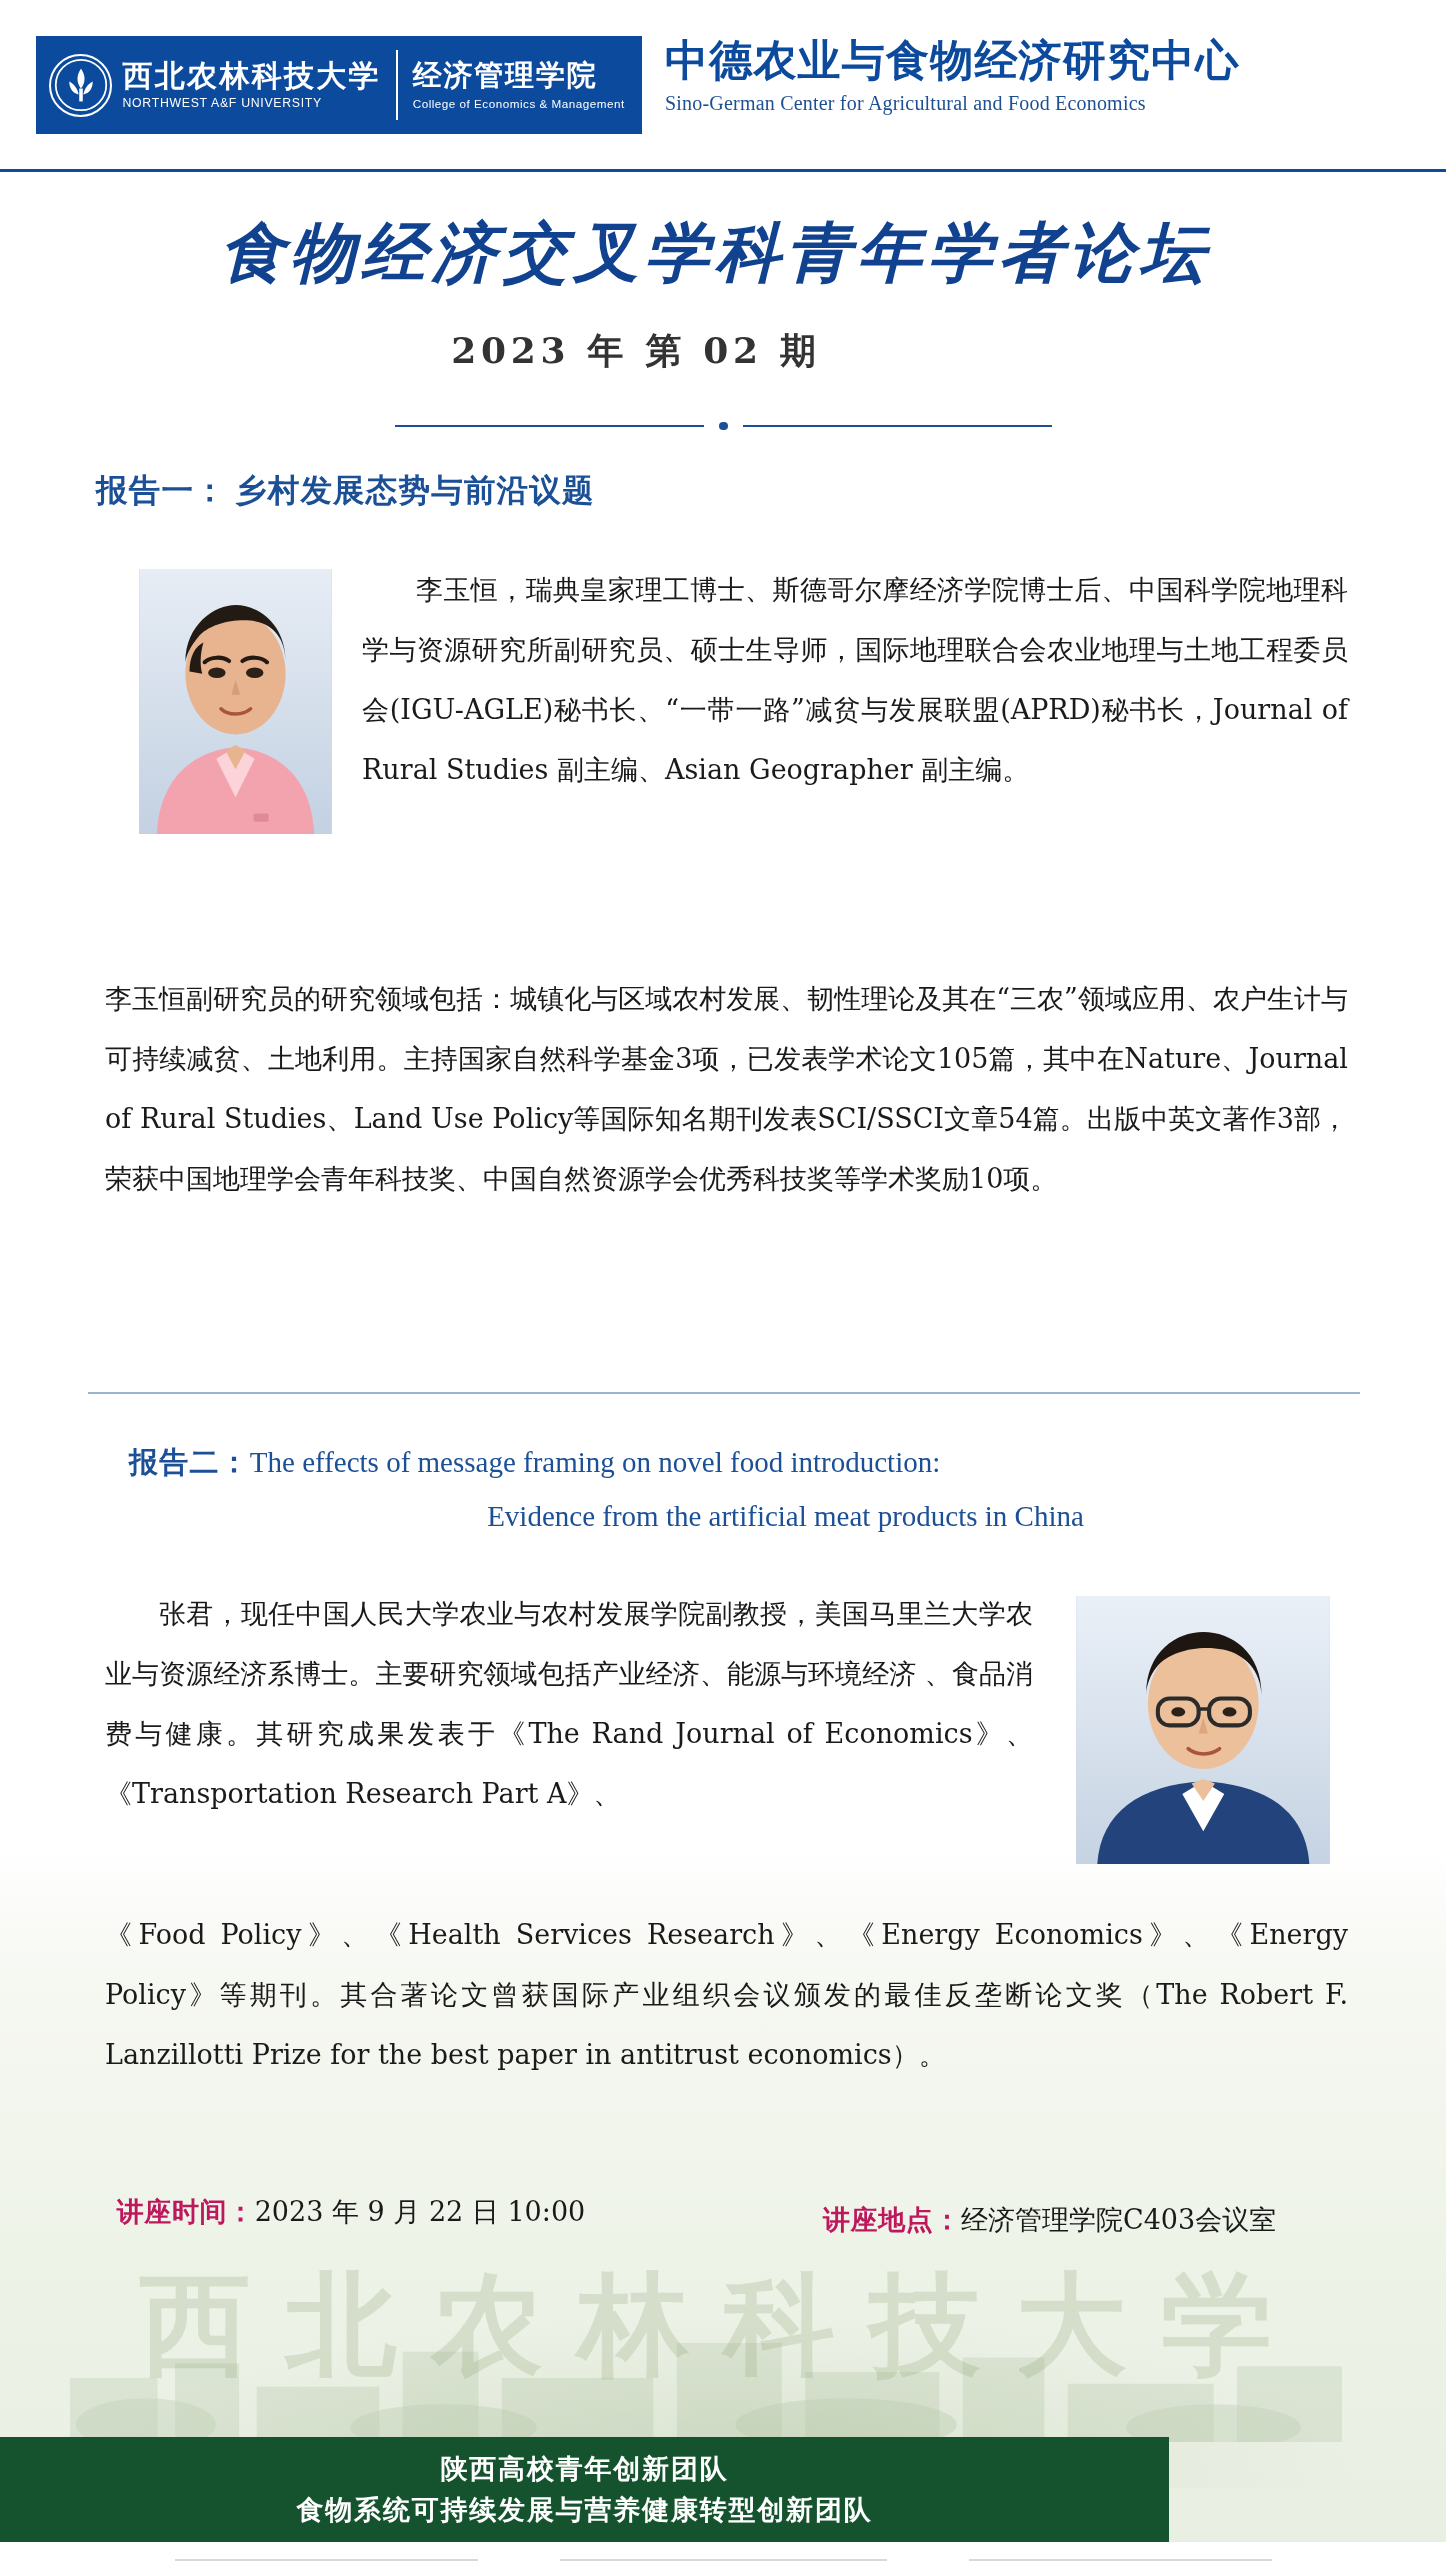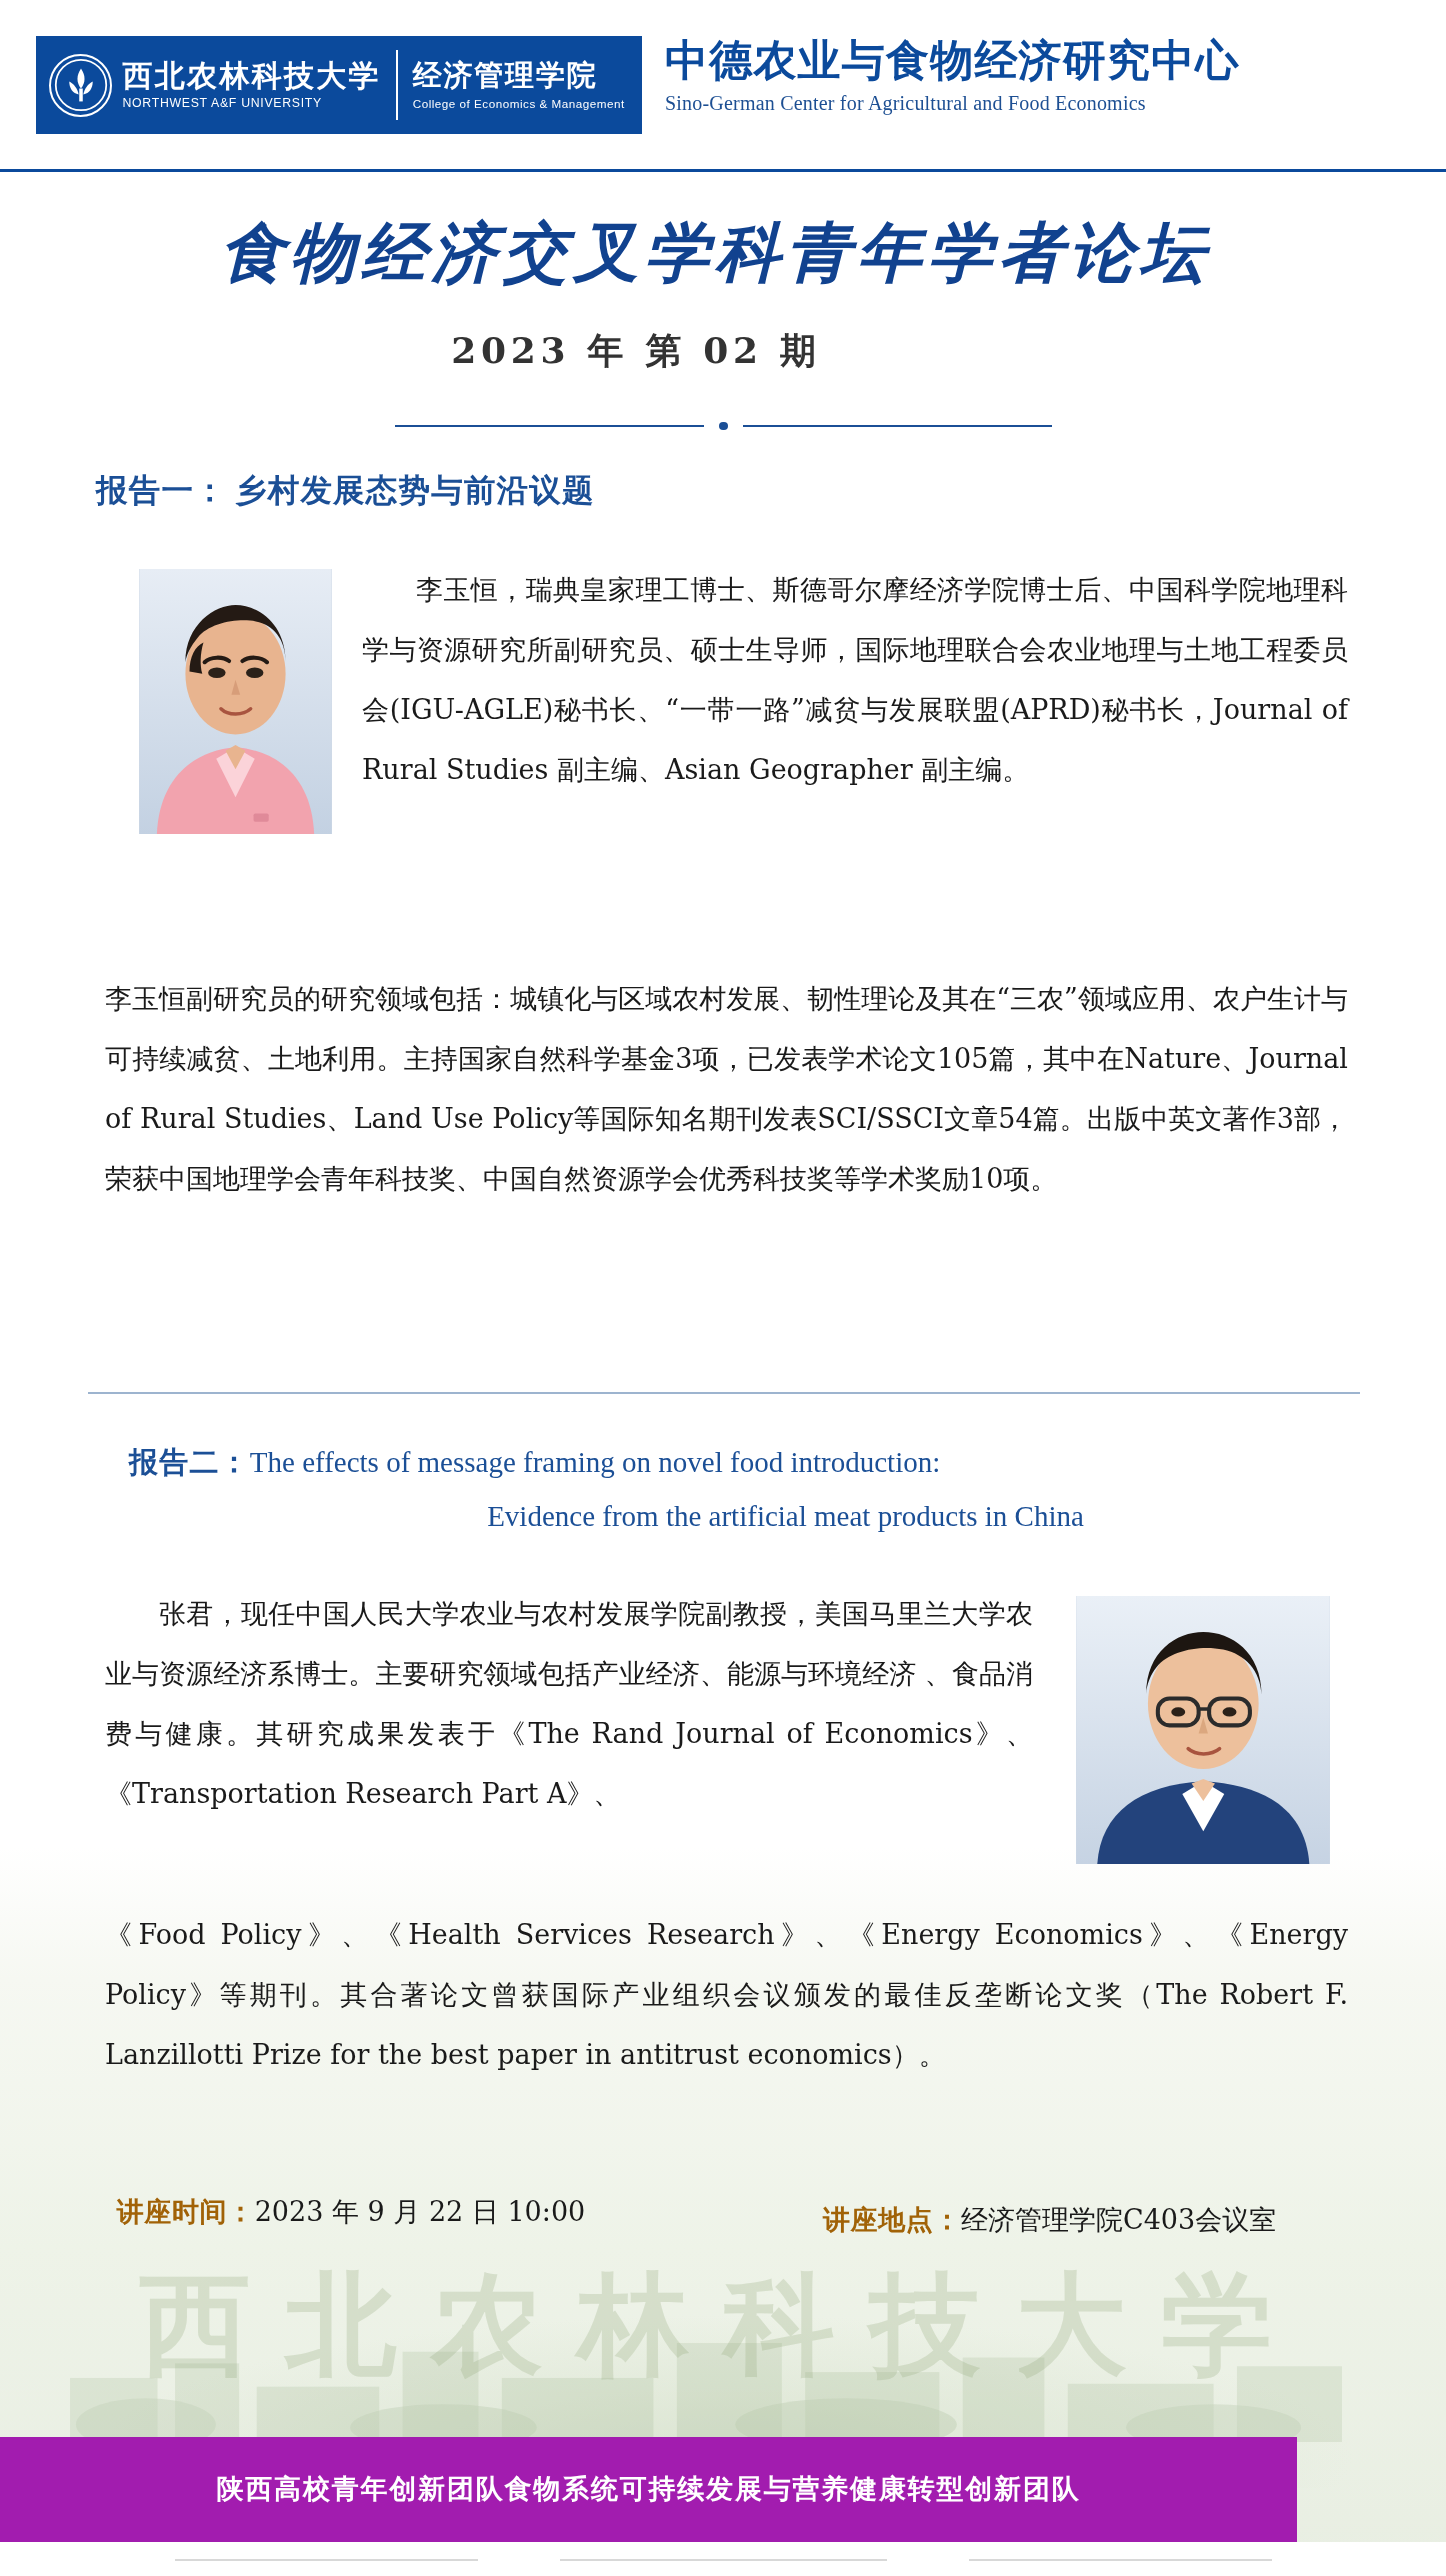--- a/index.html
+++ b/index.html
@@ -349,38 +349,38 @@
     position: absolute;
     left: 105px;
     top: 2194px;
     width: 1272px;
     font-family: "DejaVu Serif", serif;
     font-size: 27px;
     color: #1a1a1a;
     z-index: 3;
   }
   .meta-label {
-    color: #a16207;
+    color: #be185d;
     font-weight: bold;
     letter-spacing: 0.6px;
   }
   .meta-time { position: absolute; left: 11.7px; top: 0; white-space: nowrap; }
   .meta-place { position: absolute; left: 718px; top: 8px; white-space: nowrap; }
 
   
   .footer {
     position: absolute;
     left: 0;
     bottom: 34px;
-    width: 1297px;
+    width: 1169px;
     height: 105px;
-    background: #a21caf;
+    background: #14532d;
     z-index: 5;
     display: flex;
-    flex-direction: row;
+    flex-direction: column;
     align-items: center;
     justify-content: center;
   }
   .footer-line1 {
     font-family: "DejaVu Sans", sans-serif;
     font-size: 27px;
     font-weight: bold;
     color: #ffffff;
     letter-spacing: 1.8px;
     line-height: 1.5;

